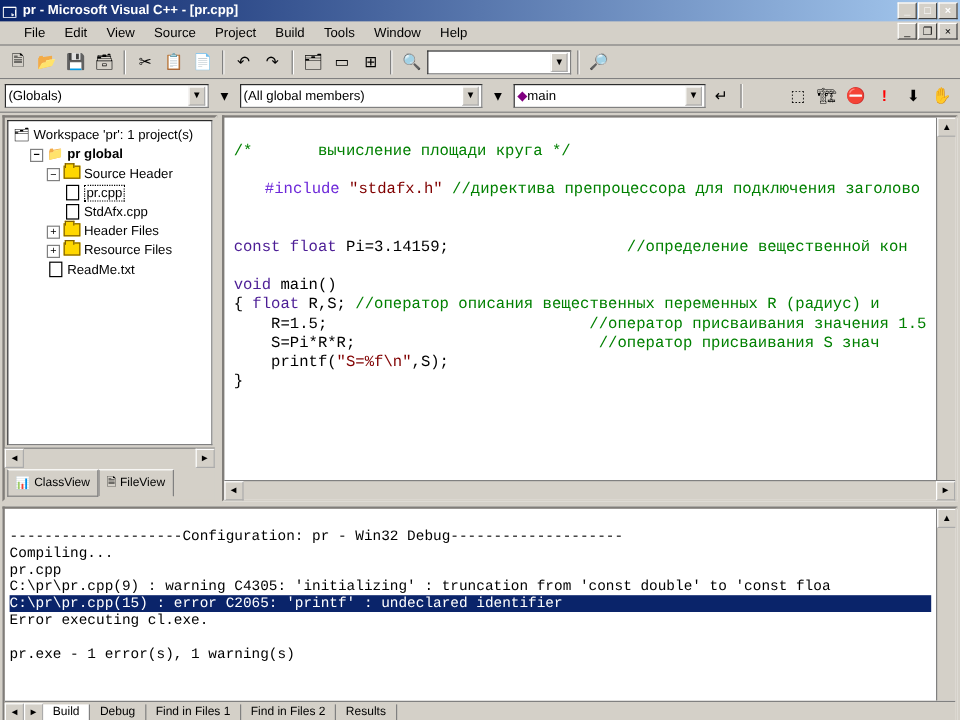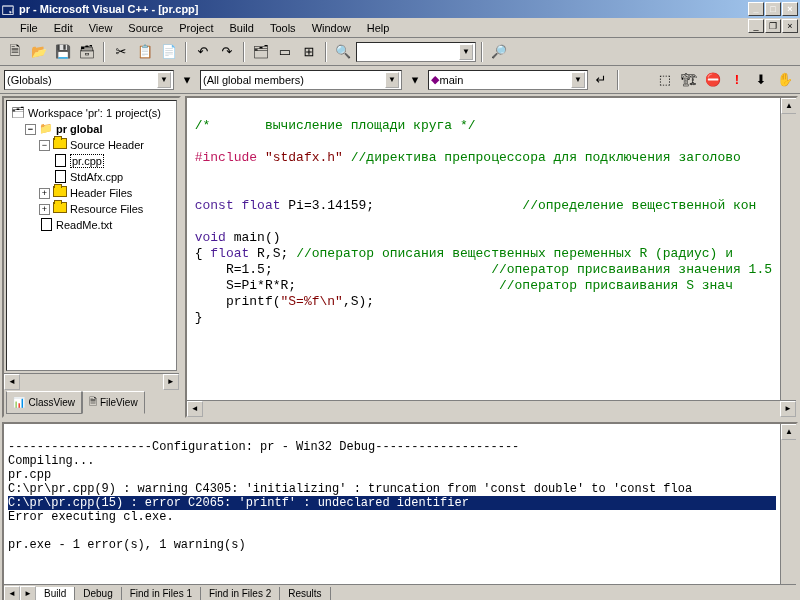--- a/index.html
+++ b/index.html
@@ -121,21 +121,21 @@
   flex:1;
   font-family: "Courier New", monospace;
   font-size: 13px;
   padding: 4px 8px;
   white-space: pre;
   overflow: hidden;
   line-height: 16px;
 }
 .c-comment { color: #008000; }
 .c-kw { color: #4c1d95; }
-.c-pp { color: #be185d; }
+.c-pp { color: #6d28d9; margin-left: 26px; }
 .c-str { color: #800000; }
 .scrollbar-h { height:16px; background:#d4d0c8; border-top:1px solid #808080; display:flex;}
 .scrollbar-v { width:16px; background:#d4d0c8; border-left:1px solid #808080;}
 .sb-btn { width:16px; height:16px; background:#d4d0c8; border:1px outset #fff; font-size:8px; text-align:center; line-height:13px; cursor:pointer;}
 .output-panel {
   height: 182px;
   border: 2px inset #d4d0c8;
   margin: 2px;
   display:flex; flex-direction:column;
   background:#fff;

